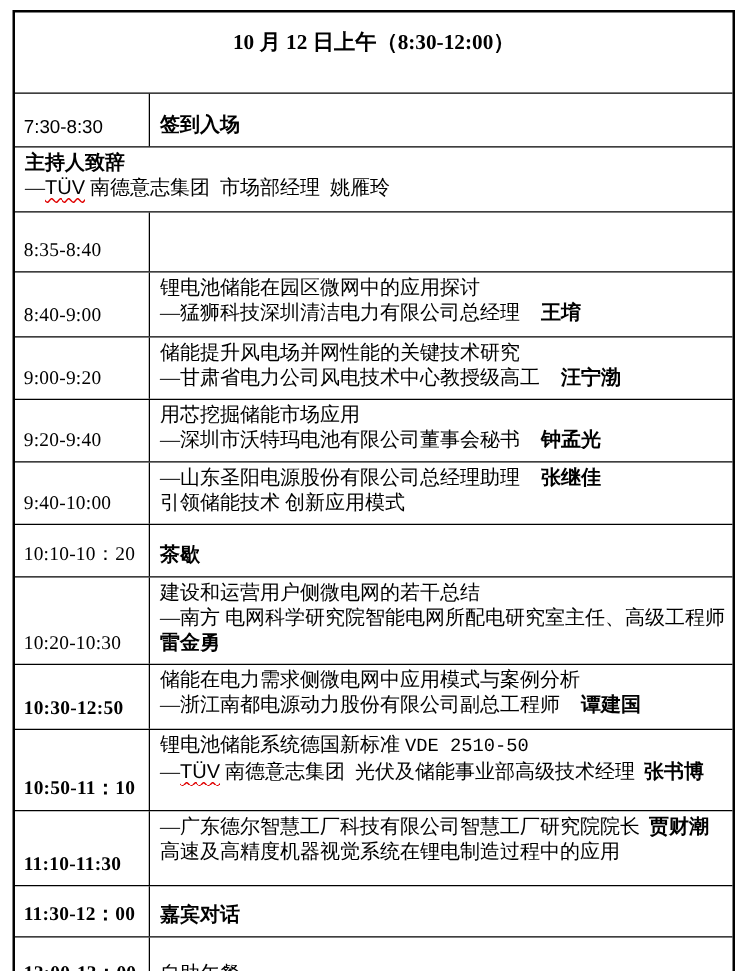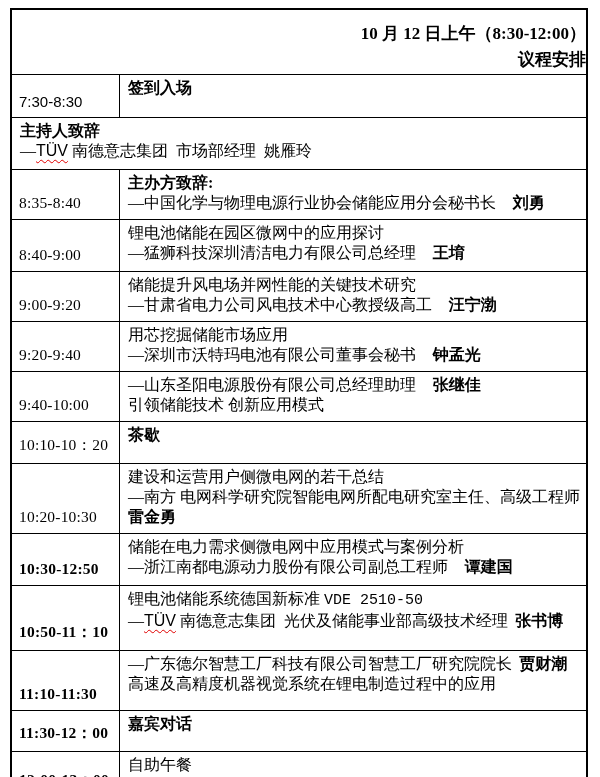--- a/index.html
+++ b/index.html
@@ -1,28 +1,28 @@
 <!DOCTYPE html>
 <html><head>
 <meta charset="utf-8">
 <style>
   html,body{margin:0;padding:0;background:#ffffff;}
   body{width:600px;height:777px;position:relative;color:#000;
        font-family:"Liberation Serif","DejaVu Serif",serif;}
   .table{position:absolute;left:10px;top:8px;width:578px;border:2px solid #000;
          box-sizing:border-box;background:#fff;}
-  .title-block{min-height:64px;box-sizing:border-box;text-align:right;
+  .title-block{min-height:64px;box-sizing:border-box;text-align:center;
                padding-top:11px;font-weight:bold;font-size:17px;line-height:1.55;}
   .row{display:flex;border-top:1.5px solid #000;box-sizing:border-box;align-items:stretch;}
   .time-cell{width:108px;flex:0 0 108px;border-right:1.5px solid #000;box-sizing:border-box;
              display:flex;flex-direction:column;justify-content:flex-end;
              padding:3px 2px 7px 7px;font-size:15.5px;letter-spacing:0.2px;}
   .content-cell{flex:1;display:flex;flex-direction:column;justify-content:flex-start;
                 box-sizing:border-box;padding:3px 6px 6px 8px;font-size:16px;line-height:1.25;}
-  .content-cell.single{justify-content:flex-start;}
+  .content-cell.single{justify-content:flex-end;}
   .content-cell span{white-space:pre-wrap;}
   .bold{font-weight:bold;}
   .name{font-weight:bold;margin-left:1.05em;}
   .name.tight{margin-left:0.45em;}
   .latin{font-family:Liberation Mono, monospace;font-size:15px;}
   .t-sans{font-family:"Liberation Sans","DejaVu Sans",sans-serif;font-size:15px;letter-spacing:0;}
   .misspell{font-family:"Liberation Sans","DejaVu Sans",sans-serif;
             text-decoration:underline wavy #e00000;text-decoration-thickness:1px;
             text-underline-offset:3px;}
   
@@ -31,21 +31,20 @@
   .rh9{min-height:68px}.rh10{min-height:52px}.rh11{min-height:65px}.rh12{min-height:60px}
   .rh13{min-height:41px}.rh14{min-height:47px}
 </style>
 </head>
 <body>
 
 <div class="table">
 
   <div class="title-block">
     <div>10 月 12 日上午（8:30-12:00）</div>
-    <div>议程安排</div>
   </div>
 
   <div class="row rh1">
     <div class="time-cell t-sans">
         <span>7:30-8:30</span>
       </div>
     <div class="content-cell single">
       <span class="bold">签到入场</span>
     </div>
   </div>
@@ -54,24 +53,20 @@
     <div class="content-cell">
       <span class="bold">主持人致辞</span>
       <span><span>—</span><span class="misspell">TÜV</span><span> 南德意志集团  市场部经理  姚雁玲</span></span>
     </div>
   </div>
 
   <div class="row rh3">
     <div class="time-cell">
         <span>8:35-8:40</span>
       </div>
-    <div class="content-cell">
-      <span class="bold">主办方致辞:</span>
-      <span><span>—中国化学与物理电源行业协会储能应用分会秘书长</span><span class="name">刘勇</span></span>
-    </div>
   </div>
 
   <div class="row rh4">
     <div class="time-cell">
         <span>8:40-9:00</span>
       </div>
     <div class="content-cell">
       <span>锂电池储能在园区微网中的应用探讨</span>
       <span><span>—猛狮科技深圳清洁电力有限公司总经理</span><span class="name">王堉</span></span>
     </div>

